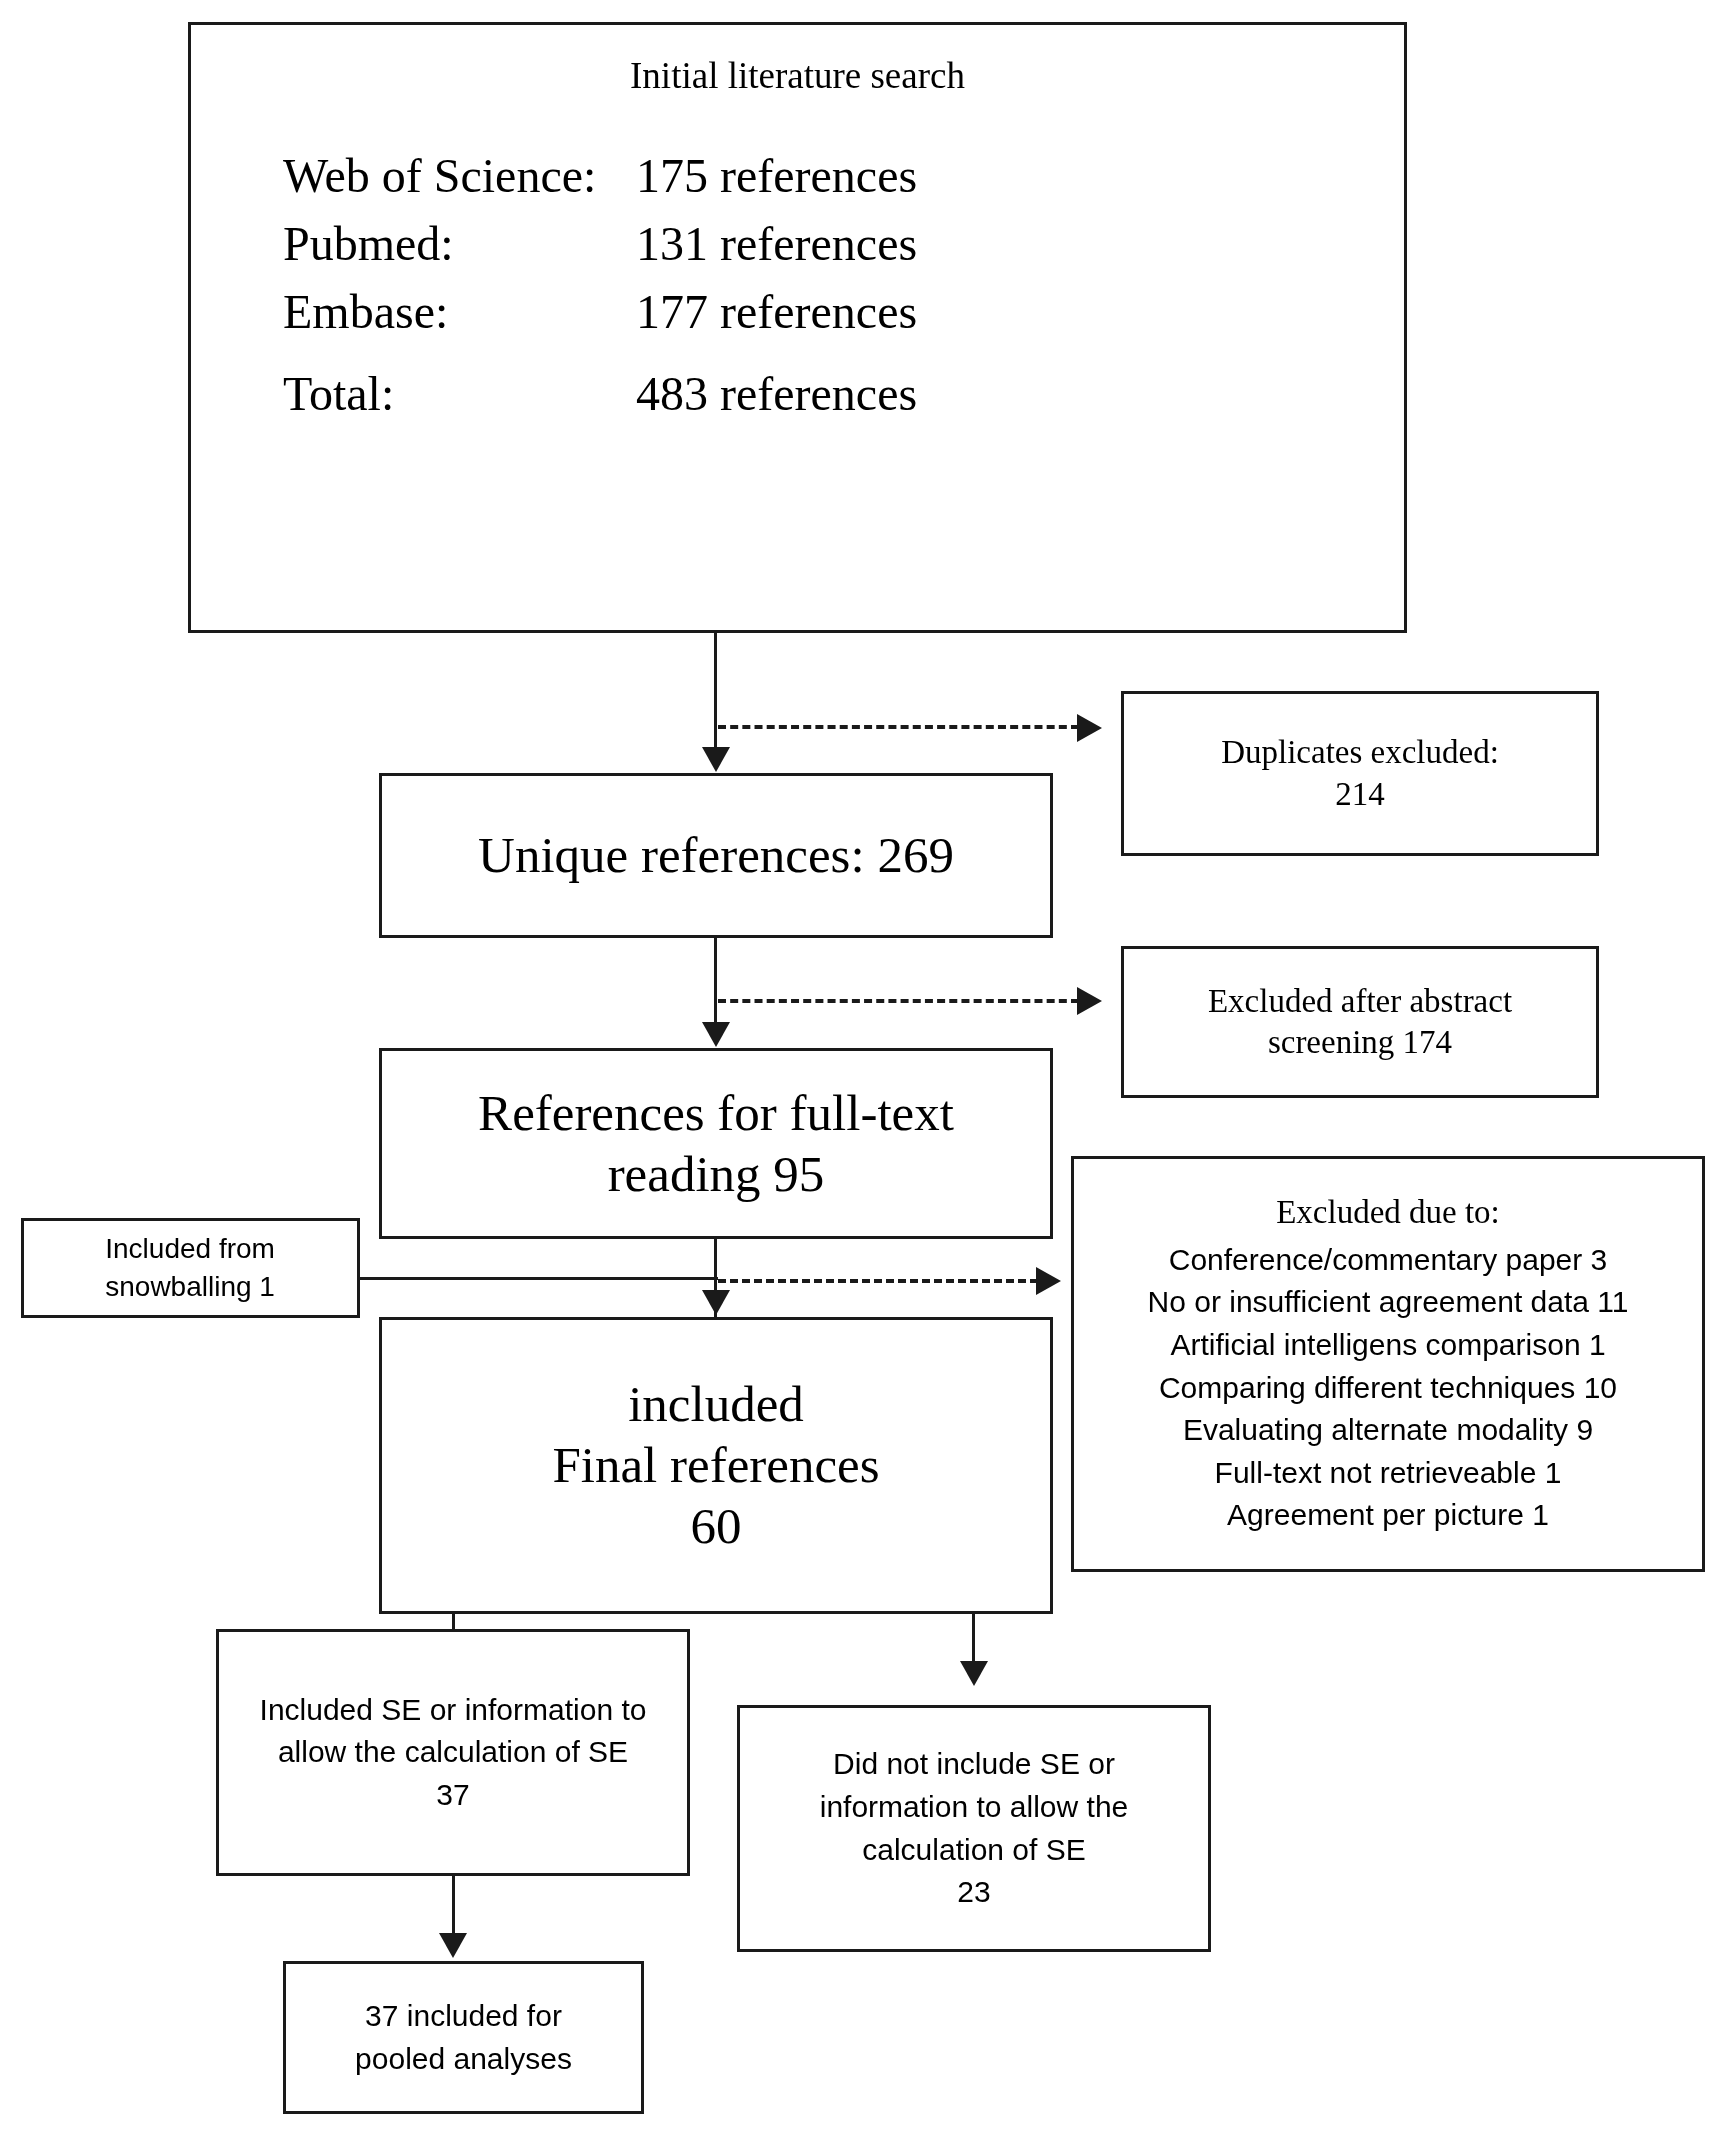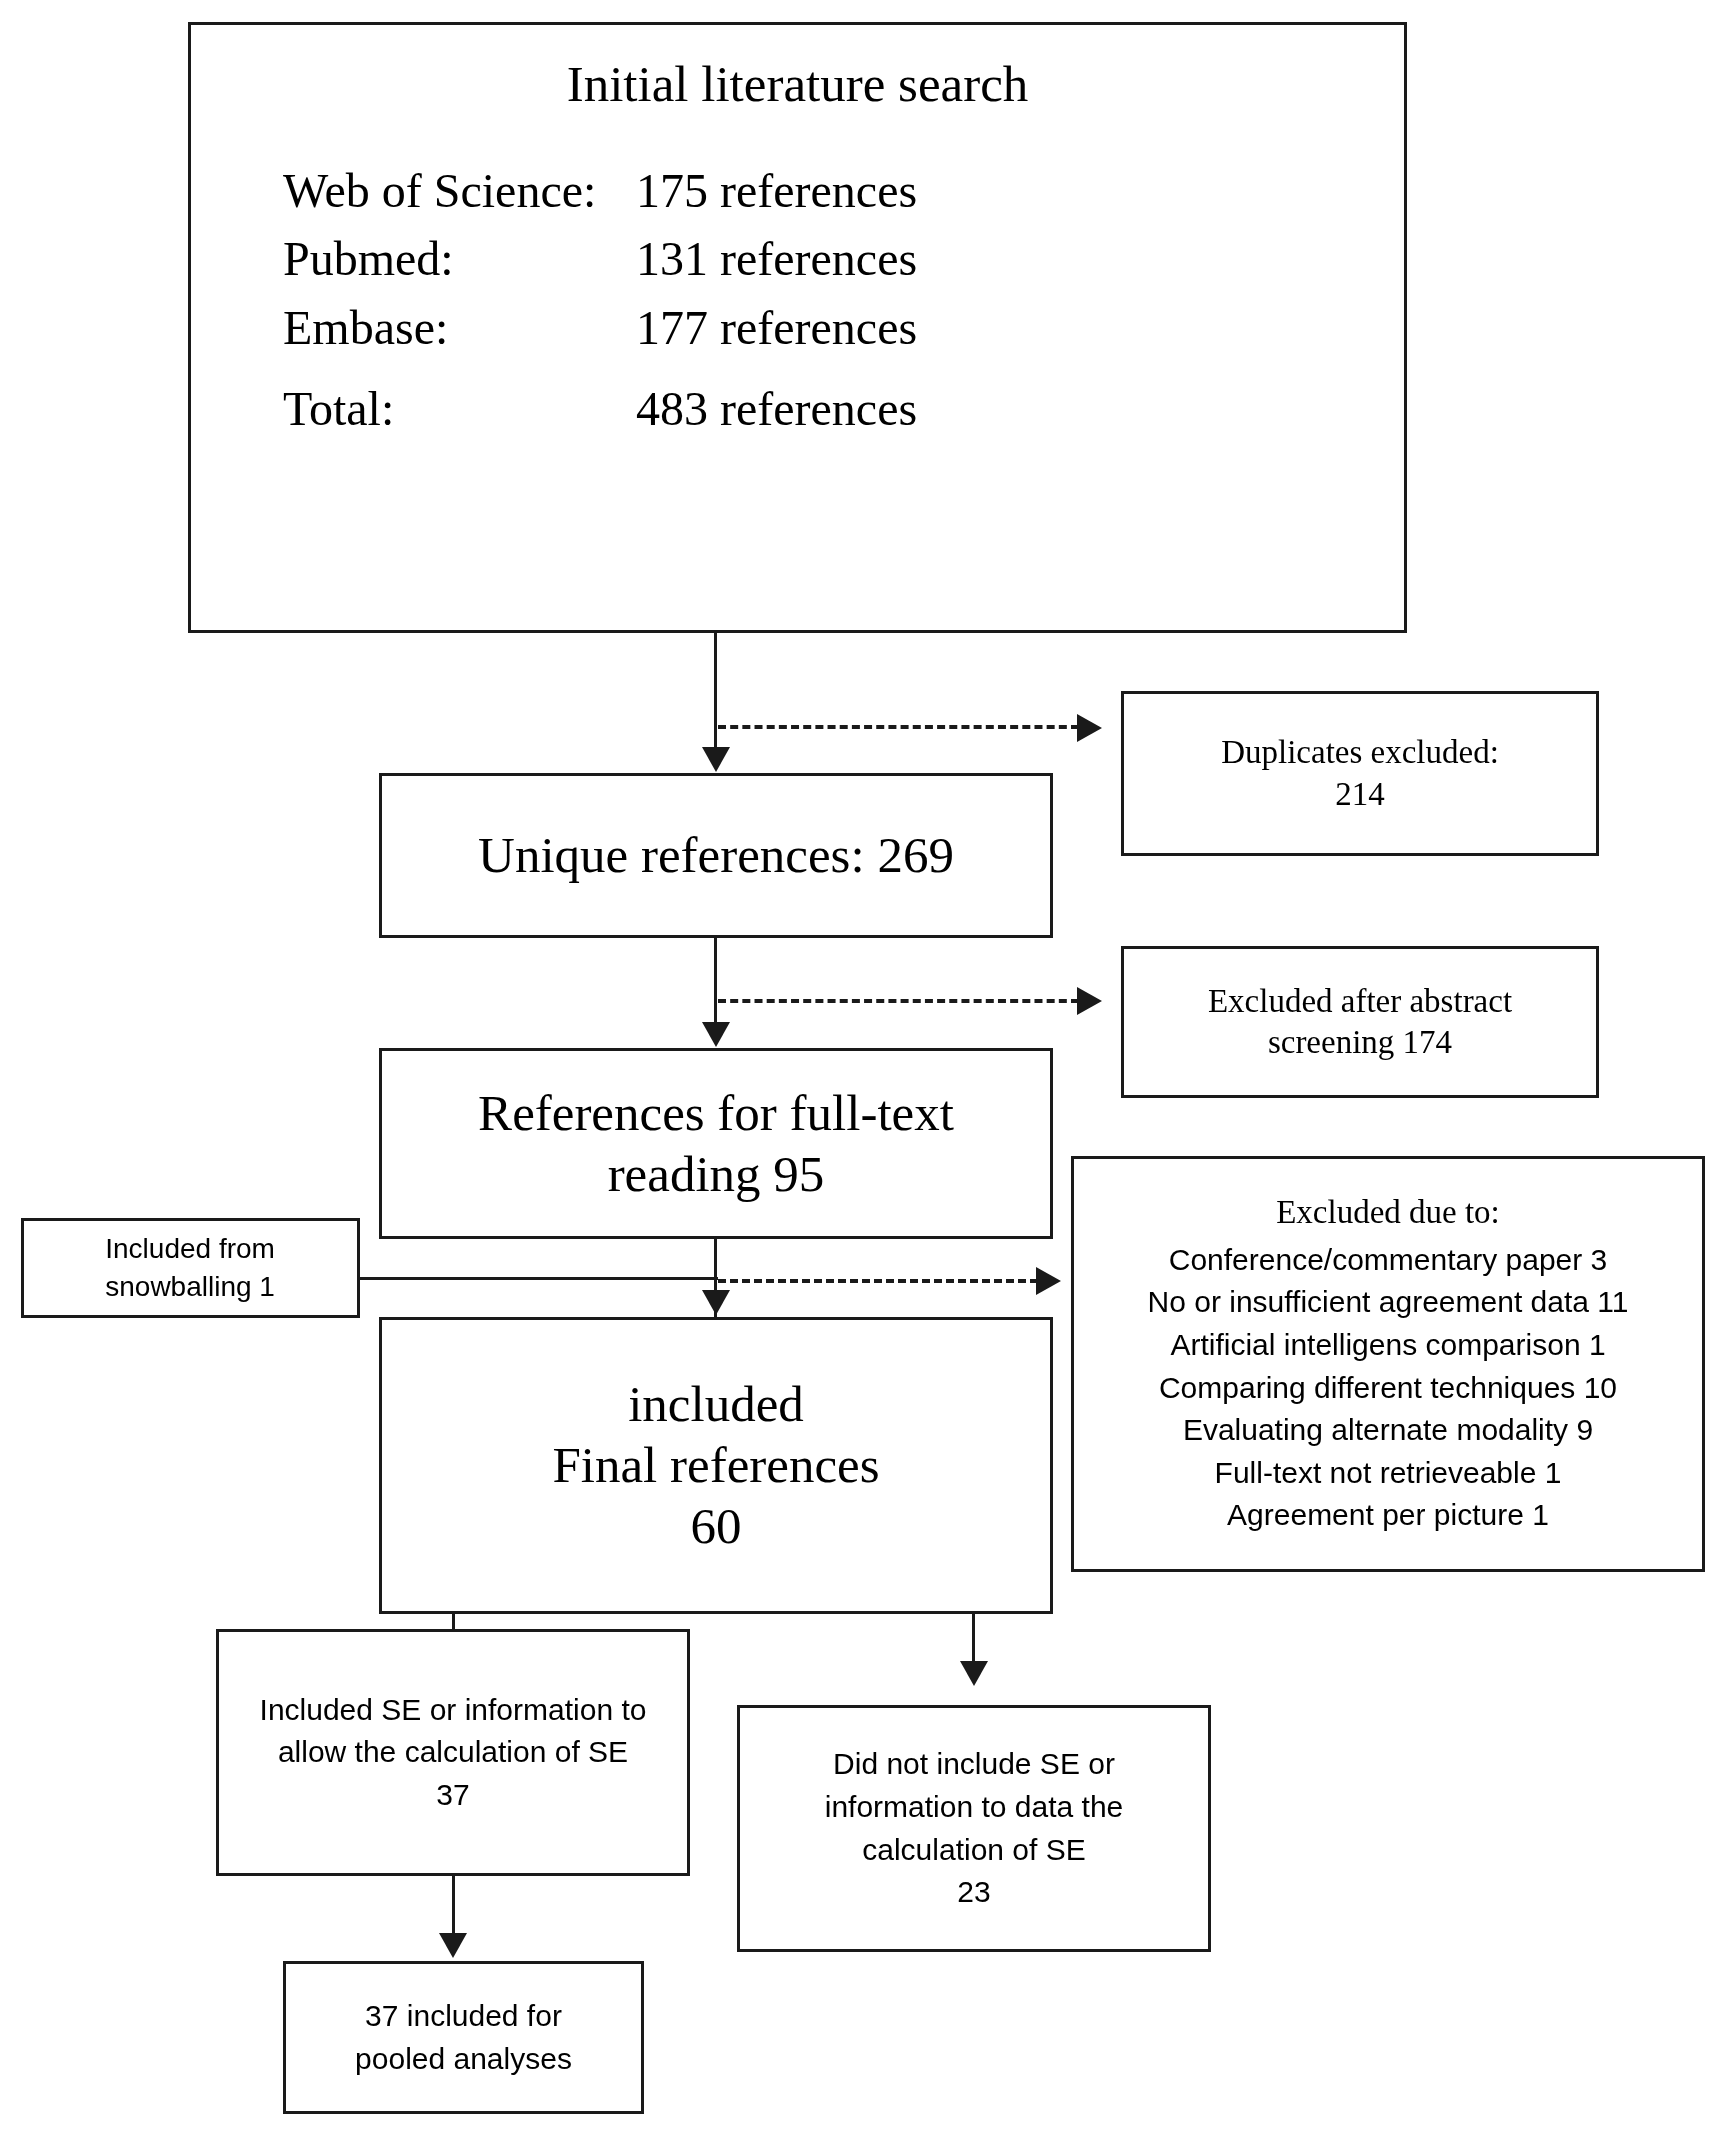--- a/index.html
+++ b/index.html
@@ -38,21 +38,21 @@
   
   #box-initial-search {
     left: 188px;
     top: 22px;
     width: 1219px;
     height: 611px;
     justify-content: flex-start;
     padding-top: 31px;
   }
   #initial-search-title {
-    font-size: 51px;
+    font-size: 37px;
     line-height: 1.1;
     margin-bottom: 54px;
   }
   .src-table {
     width: 100%;
     padding-left: 92px;
     box-sizing: border-box;
   }
   .src-row {
     display: flex;
@@ -317,21 +317,21 @@
   <div class="arrow-down" style="left:960px; top:1661px;"></div>
 
   <div class="box sans" id="box-included-se">
     <div class="se-text">Included SE or information to</div>
     <div class="se-text">allow the calculation of SE</div>
     <div class="se-text">37</div>
   </div>
 
   <div class="box sans" id="box-not-included-se">
     <div class="se-text">Did not include SE or</div>
-    <div class="se-text">information to data the</div>
+    <div class="se-text">information to allow the</div>
     <div class="se-text">calculation of SE</div>
     <div class="se-text">23</div>
   </div>
 
   <div class="vline" style="left:452px; top:1876px; height:61px;"></div>
   <div class="arrow-down" style="left:439px; top:1933px;"></div>
 
   <div class="box sans" id="box-pooled-analyses">
     <div id="pooled-analyses-label">
       <div>37 included for</div>

